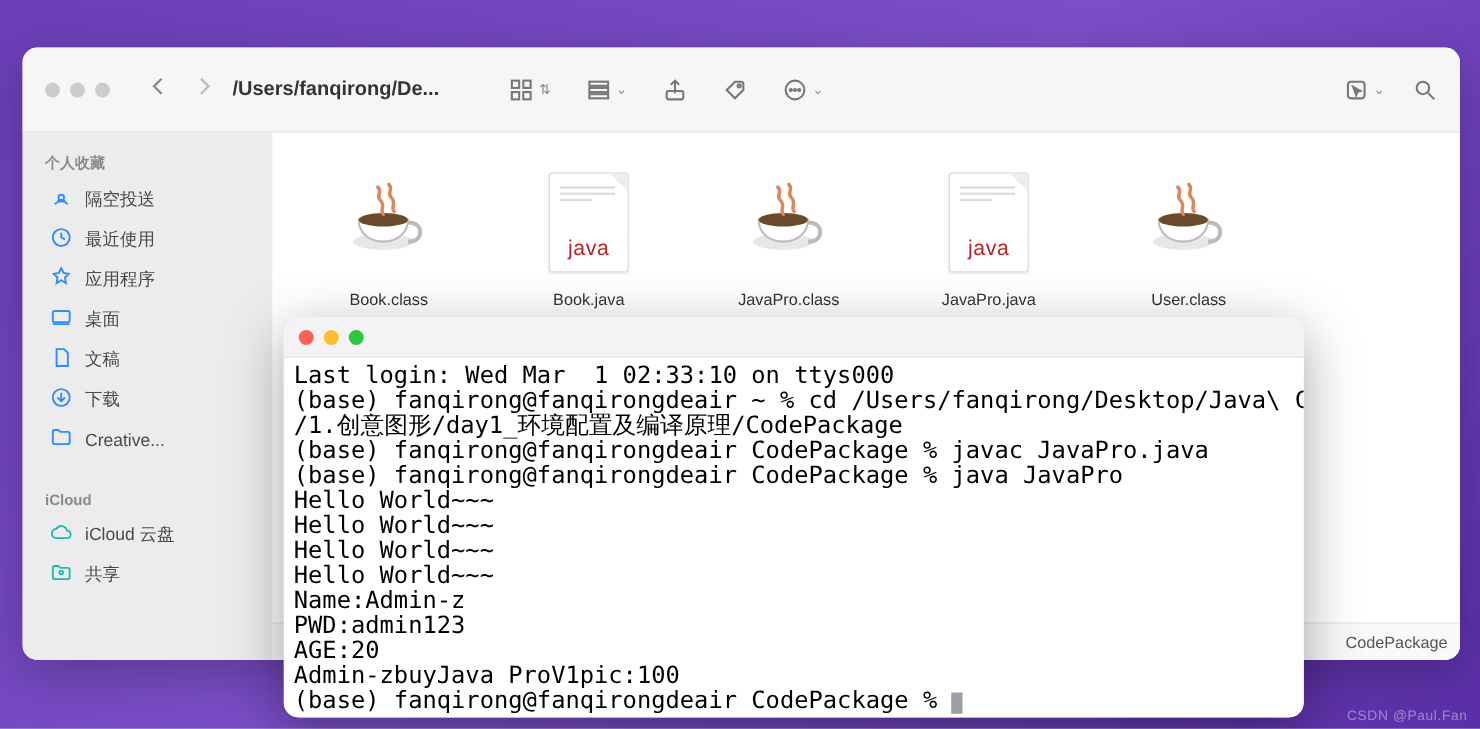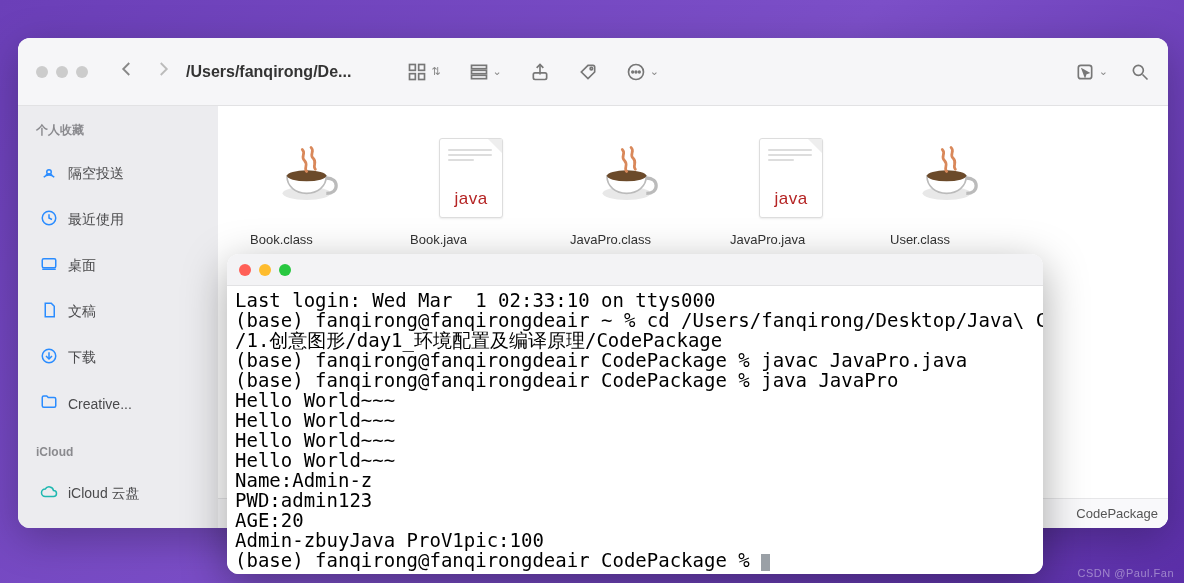--- a/index.html
+++ b/index.html
@@ -62,31 +62,31 @@
     font-size:14px;
     color:#555;
   }
   .sb-section-title {
     font-size:12px; color:#8a8a8e; font-weight:600;
     padding:6px 18px 4px;
   }
   .sb-item {
     display:flex; align-items:center; gap:10px;
     padding:5px 16px; color:#4a4a4c;
-    border-radius:6px; margin:15px 6px;
+    border-radius:6px; margin:1px 6px;
   }
   .sb-item svg { width:18px; height:18px; }
   .sb-icon { color:#2a8cff; flex:0 0 18px; text-align:center; }
   .content {
     flex:1; display:flex; flex-direction:column; background:#fff; position:relative;
   }
   .file-grid {
     display:flex; gap:38px; padding:24px 32px 10px; flex-wrap:wrap;
   }
-  .file-item { width:122px; text-align:left; }
+  .file-item { width:122px; text-align:center; }
   .file-icon { height:96px; display:flex; align-items:center; justify-content:center; }
   .file-name { font-size:13px; color:#333; margin-top:6px; }
   .java-cup svg { width:70px; height:70px; }
   .java-doc {
     width:64px; height:80px; background:#fff; border:1px solid #ddd;
     border-radius:3px; position:relative; box-shadow:0 1px 2px rgba(0,0,0,.08);
     display:flex; align-items:flex-end; justify-content:center; padding-bottom:8px;
   }
   .java-doc::before {
     content:""; position:absolute; top:0; right:0;
@@ -240,20 +240,26 @@
                 <path d="M8 16a6 6 0 018 0"></path>
               </svg></span>
             <span>隔空投送</span>
           </div>
           <div class="sb-item">
             <span class="sb-icon"><svg viewBox="0 0 24 24" fill="none" stroke="#2a8cff" stroke-width="2">
                 <circle cx="12" cy="12" r="9"></circle>
                 <polyline points="12 7 12 12 16 14"></polyline>
               </svg></span>
             <span>最近使用</span>
+          </div>
+          <div class="sb-item">
+            <span class="sb-icon"><svg viewBox="0 0 24 24" fill="none" stroke="#2a8cff" stroke-width="2">
+                <path d="M12 2l2.5 5L20 8l-4 4 1 6-5-3-5 3 1-6-4-4 5.5-1z"></path>
+              </svg></span>
+            <span>应用程序</span>
           </div>
           <div class="sb-item">
             <span class="sb-icon"><svg viewBox="0 0 24 24" fill="none" stroke="#2a8cff" stroke-width="2">
                 <rect x="3" y="5" width="18" height="12" rx="2"></rect>
                 <line x1="3" y1="19" x2="21" y2="19"></line>
               </svg></span>
             <span>桌面</span>
           </div>
           <div class="sb-item">
             <span class="sb-icon"><svg viewBox="0 0 24 24" fill="none" stroke="#2a8cff" stroke-width="2">

